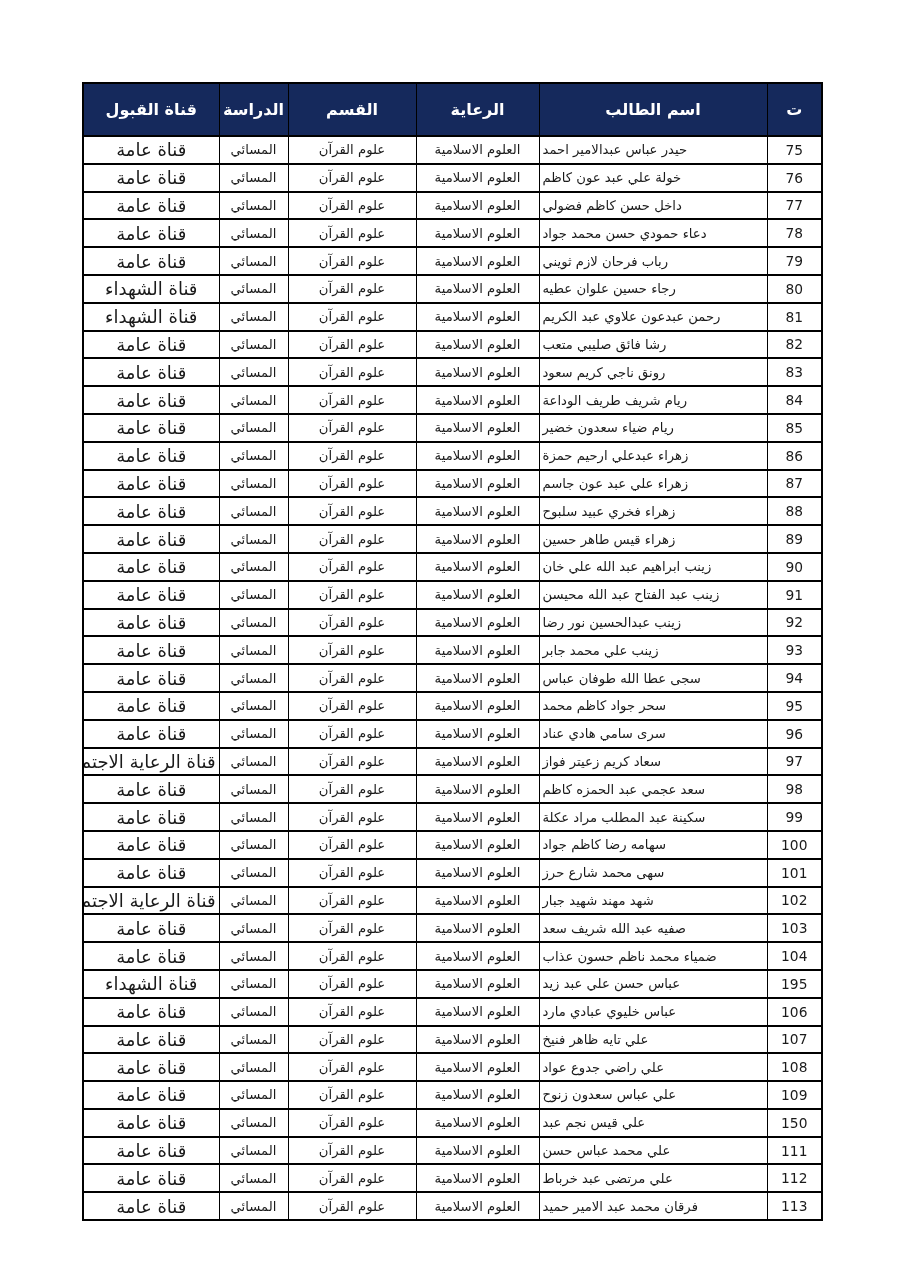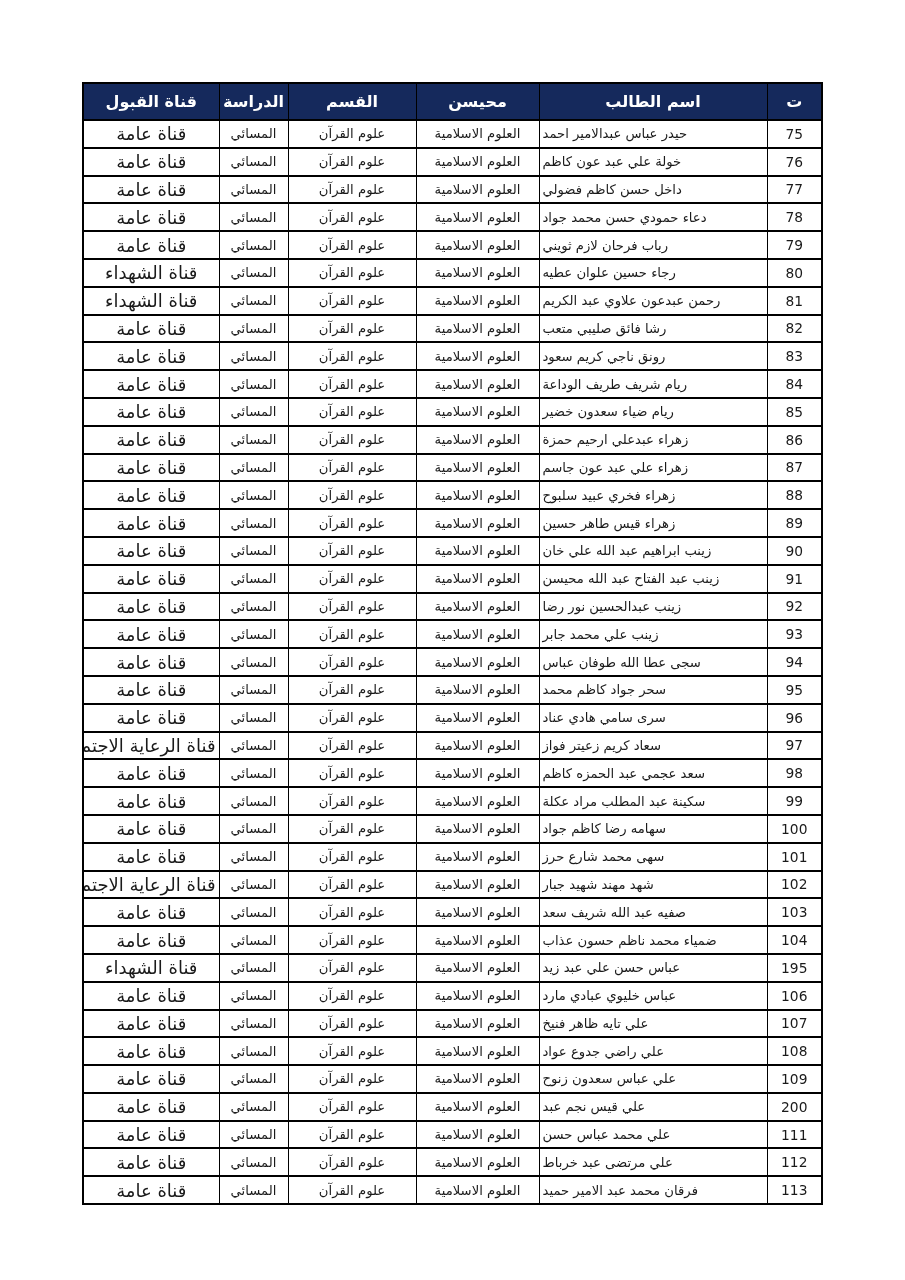--- a/index.html
+++ b/index.html
@@ -45,21 +45,21 @@
     white-space:nowrap;
     vertical-align:middle;
   }
   thead th{
     background:var(--header-bg);
     color:var(--header-fg);
     font-weight:bold;
     font-size:16px;
     height:30px;
     text-align:center;
-    padding:8px 2px;
+    padding:16px 2px;
   }
   tbody td{
     height:27.8px;
     font-size:13.2px;
     padding:0 3px;
     background:#ffffff;
   }
   td.c-no{
     text-align:center;
     font-size:13.8px;
@@ -87,21 +87,21 @@
         <col style="width:228px">
         <col style="width:123px">
         <col style="width:128px">
         <col style="width:69px">
         <col style="width:136px">
       </colgroup>
       <thead>
         <tr>
           <th>ت</th>
           <th>اسم الطالب</th>
-          <th>محيسن</th>
+          <th>الرعاية</th>
           <th>القسم</th>
           <th>الدراسة</th>
           <th>قناة القبول</th>
         </tr>
       </thead>
       <tbody>
           <tr>
             <td class="c-no">75</td>
             <td class="c-name">حيدر عباس عبدالامير احمد</td>
             <td class="c-college">العلوم الاسلامية</td>
@@ -375,21 +375,21 @@
           </tr>
           <tr>
             <td class="c-no">109</td>
             <td class="c-name">علي عباس سعدون زنوح</td>
             <td class="c-college">العلوم الاسلامية</td>
             <td class="c-dept">علوم القرآن</td>
             <td class="c-study">المسائي</td>
             <td class="c-channel">قناة عامة</td>
           </tr>
           <tr>
-            <td class="c-no">200</td>
+            <td class="c-no">150</td>
             <td class="c-name">علي قيس نجم عبد</td>
             <td class="c-college">العلوم الاسلامية</td>
             <td class="c-dept">علوم القرآن</td>
             <td class="c-study">المسائي</td>
             <td class="c-channel">قناة عامة</td>
           </tr>
           <tr>
             <td class="c-no">111</td>
             <td class="c-name">علي محمد عباس حسن</td>
             <td class="c-college">العلوم الاسلامية</td>

